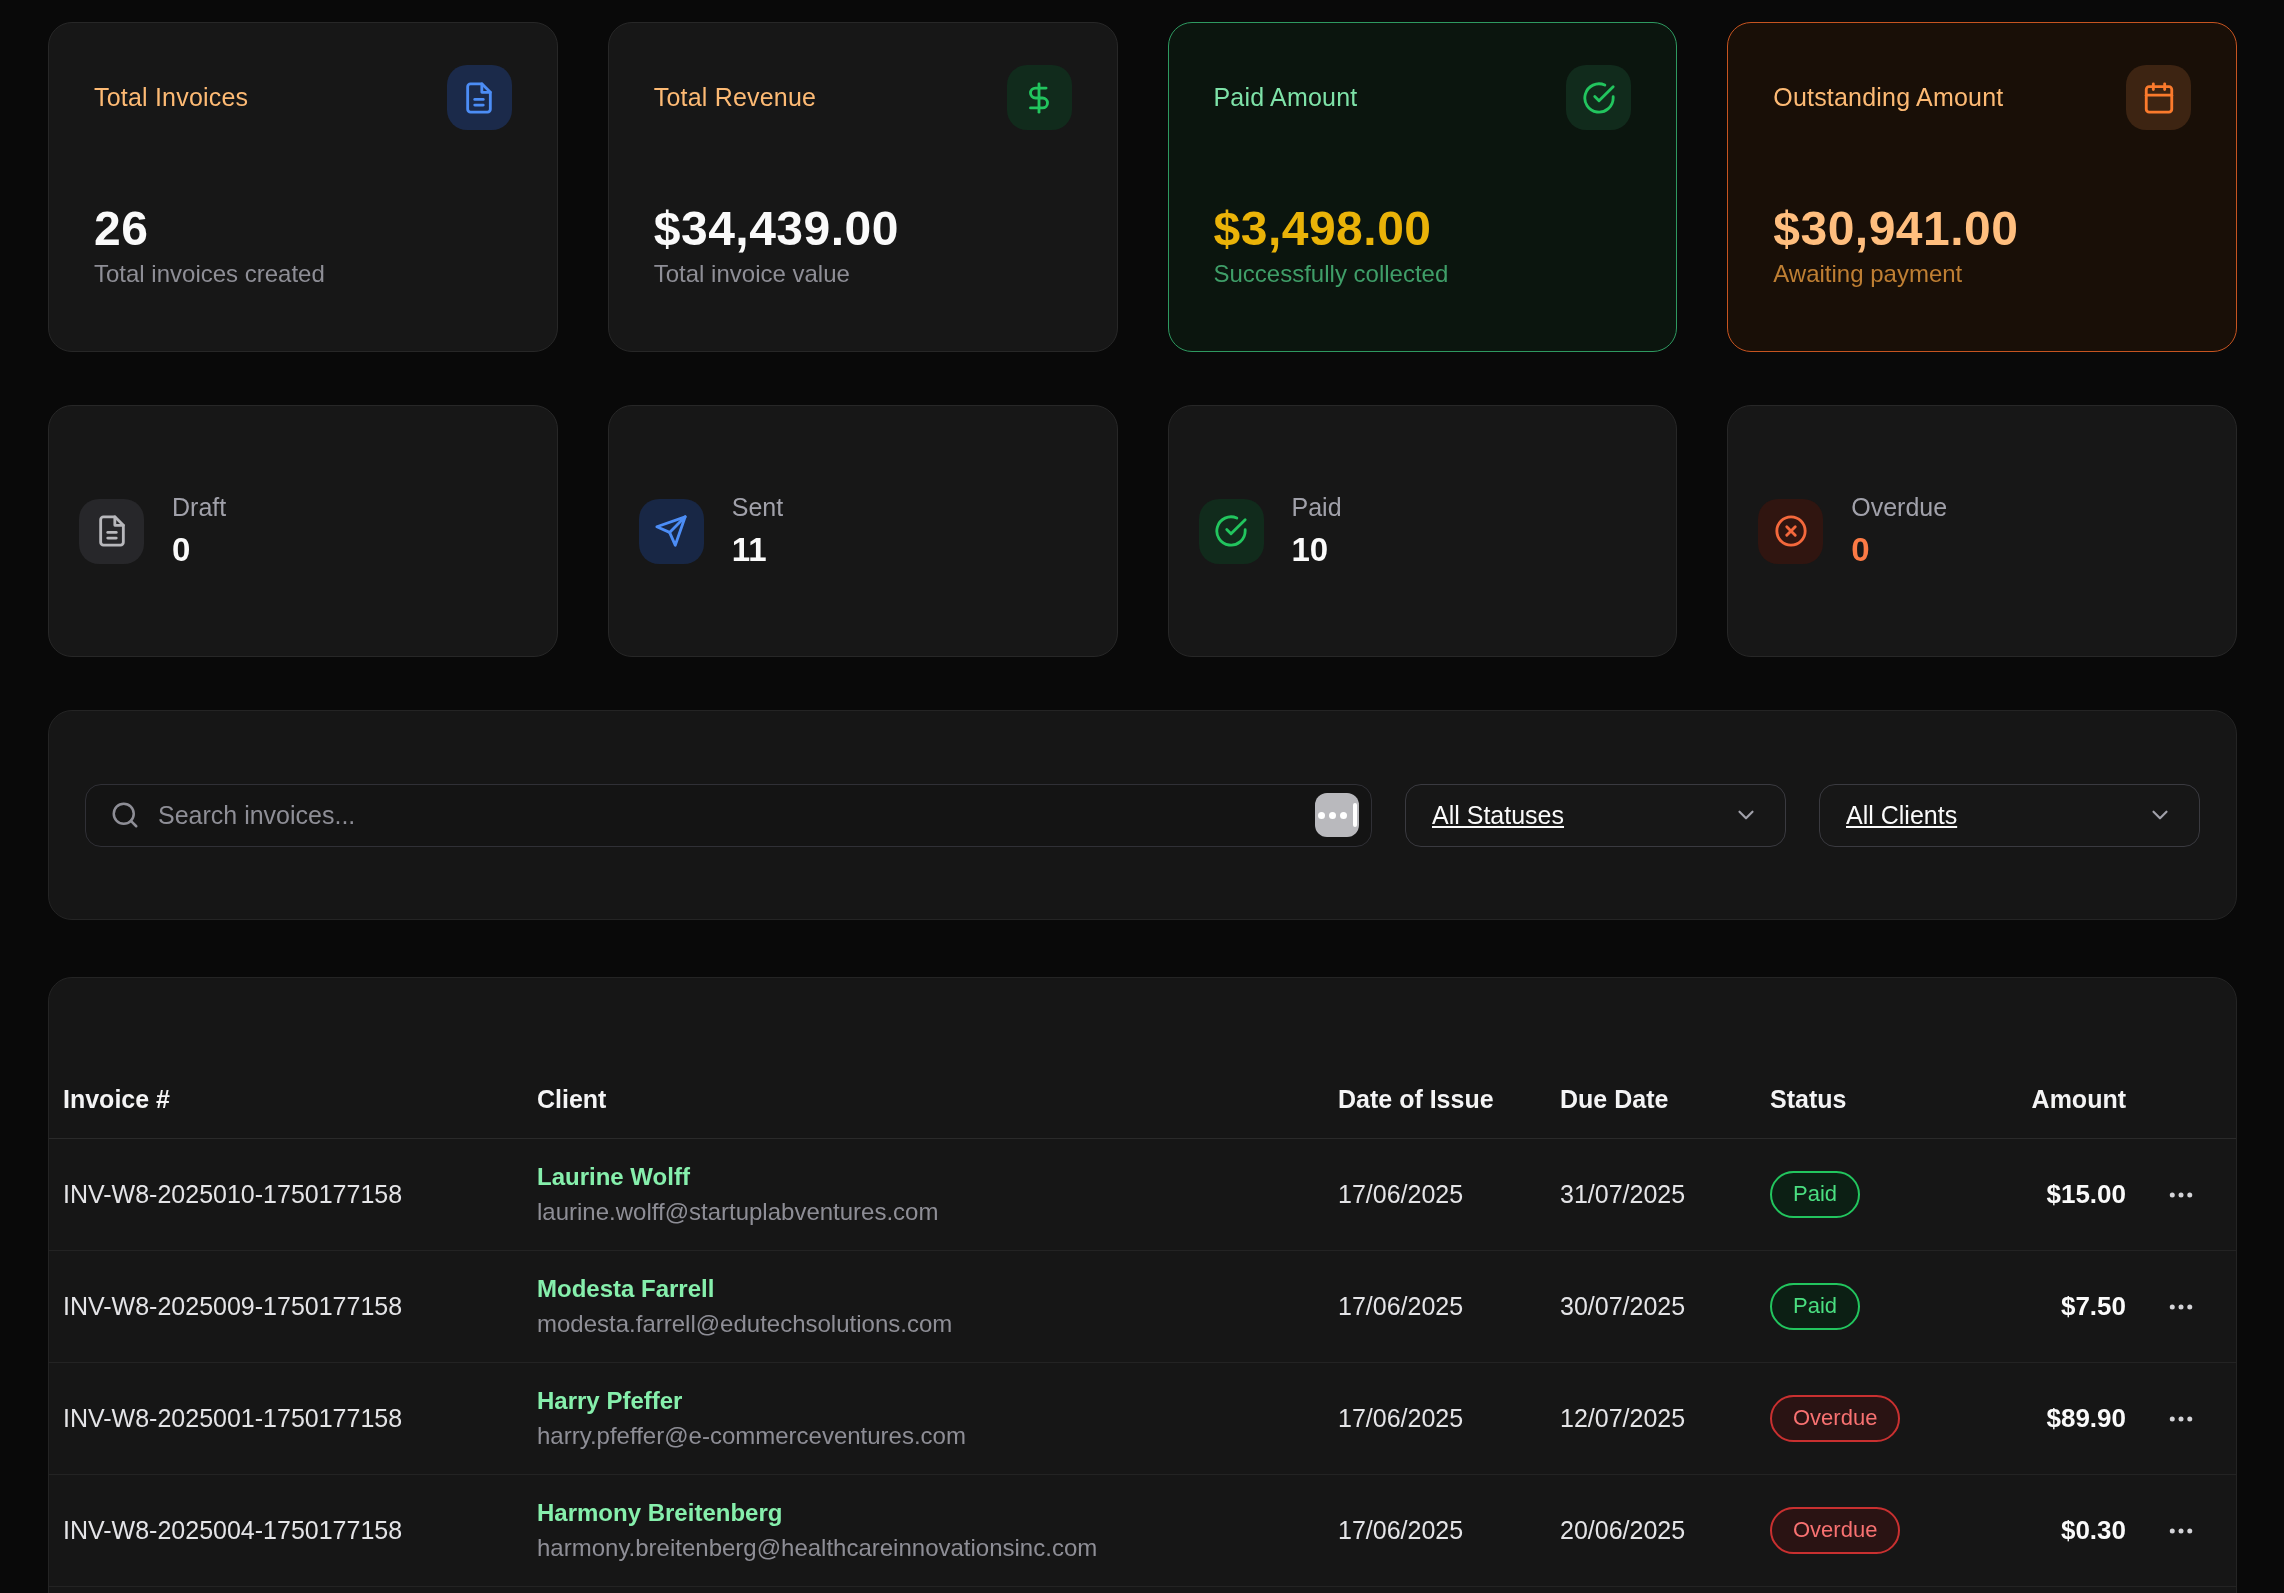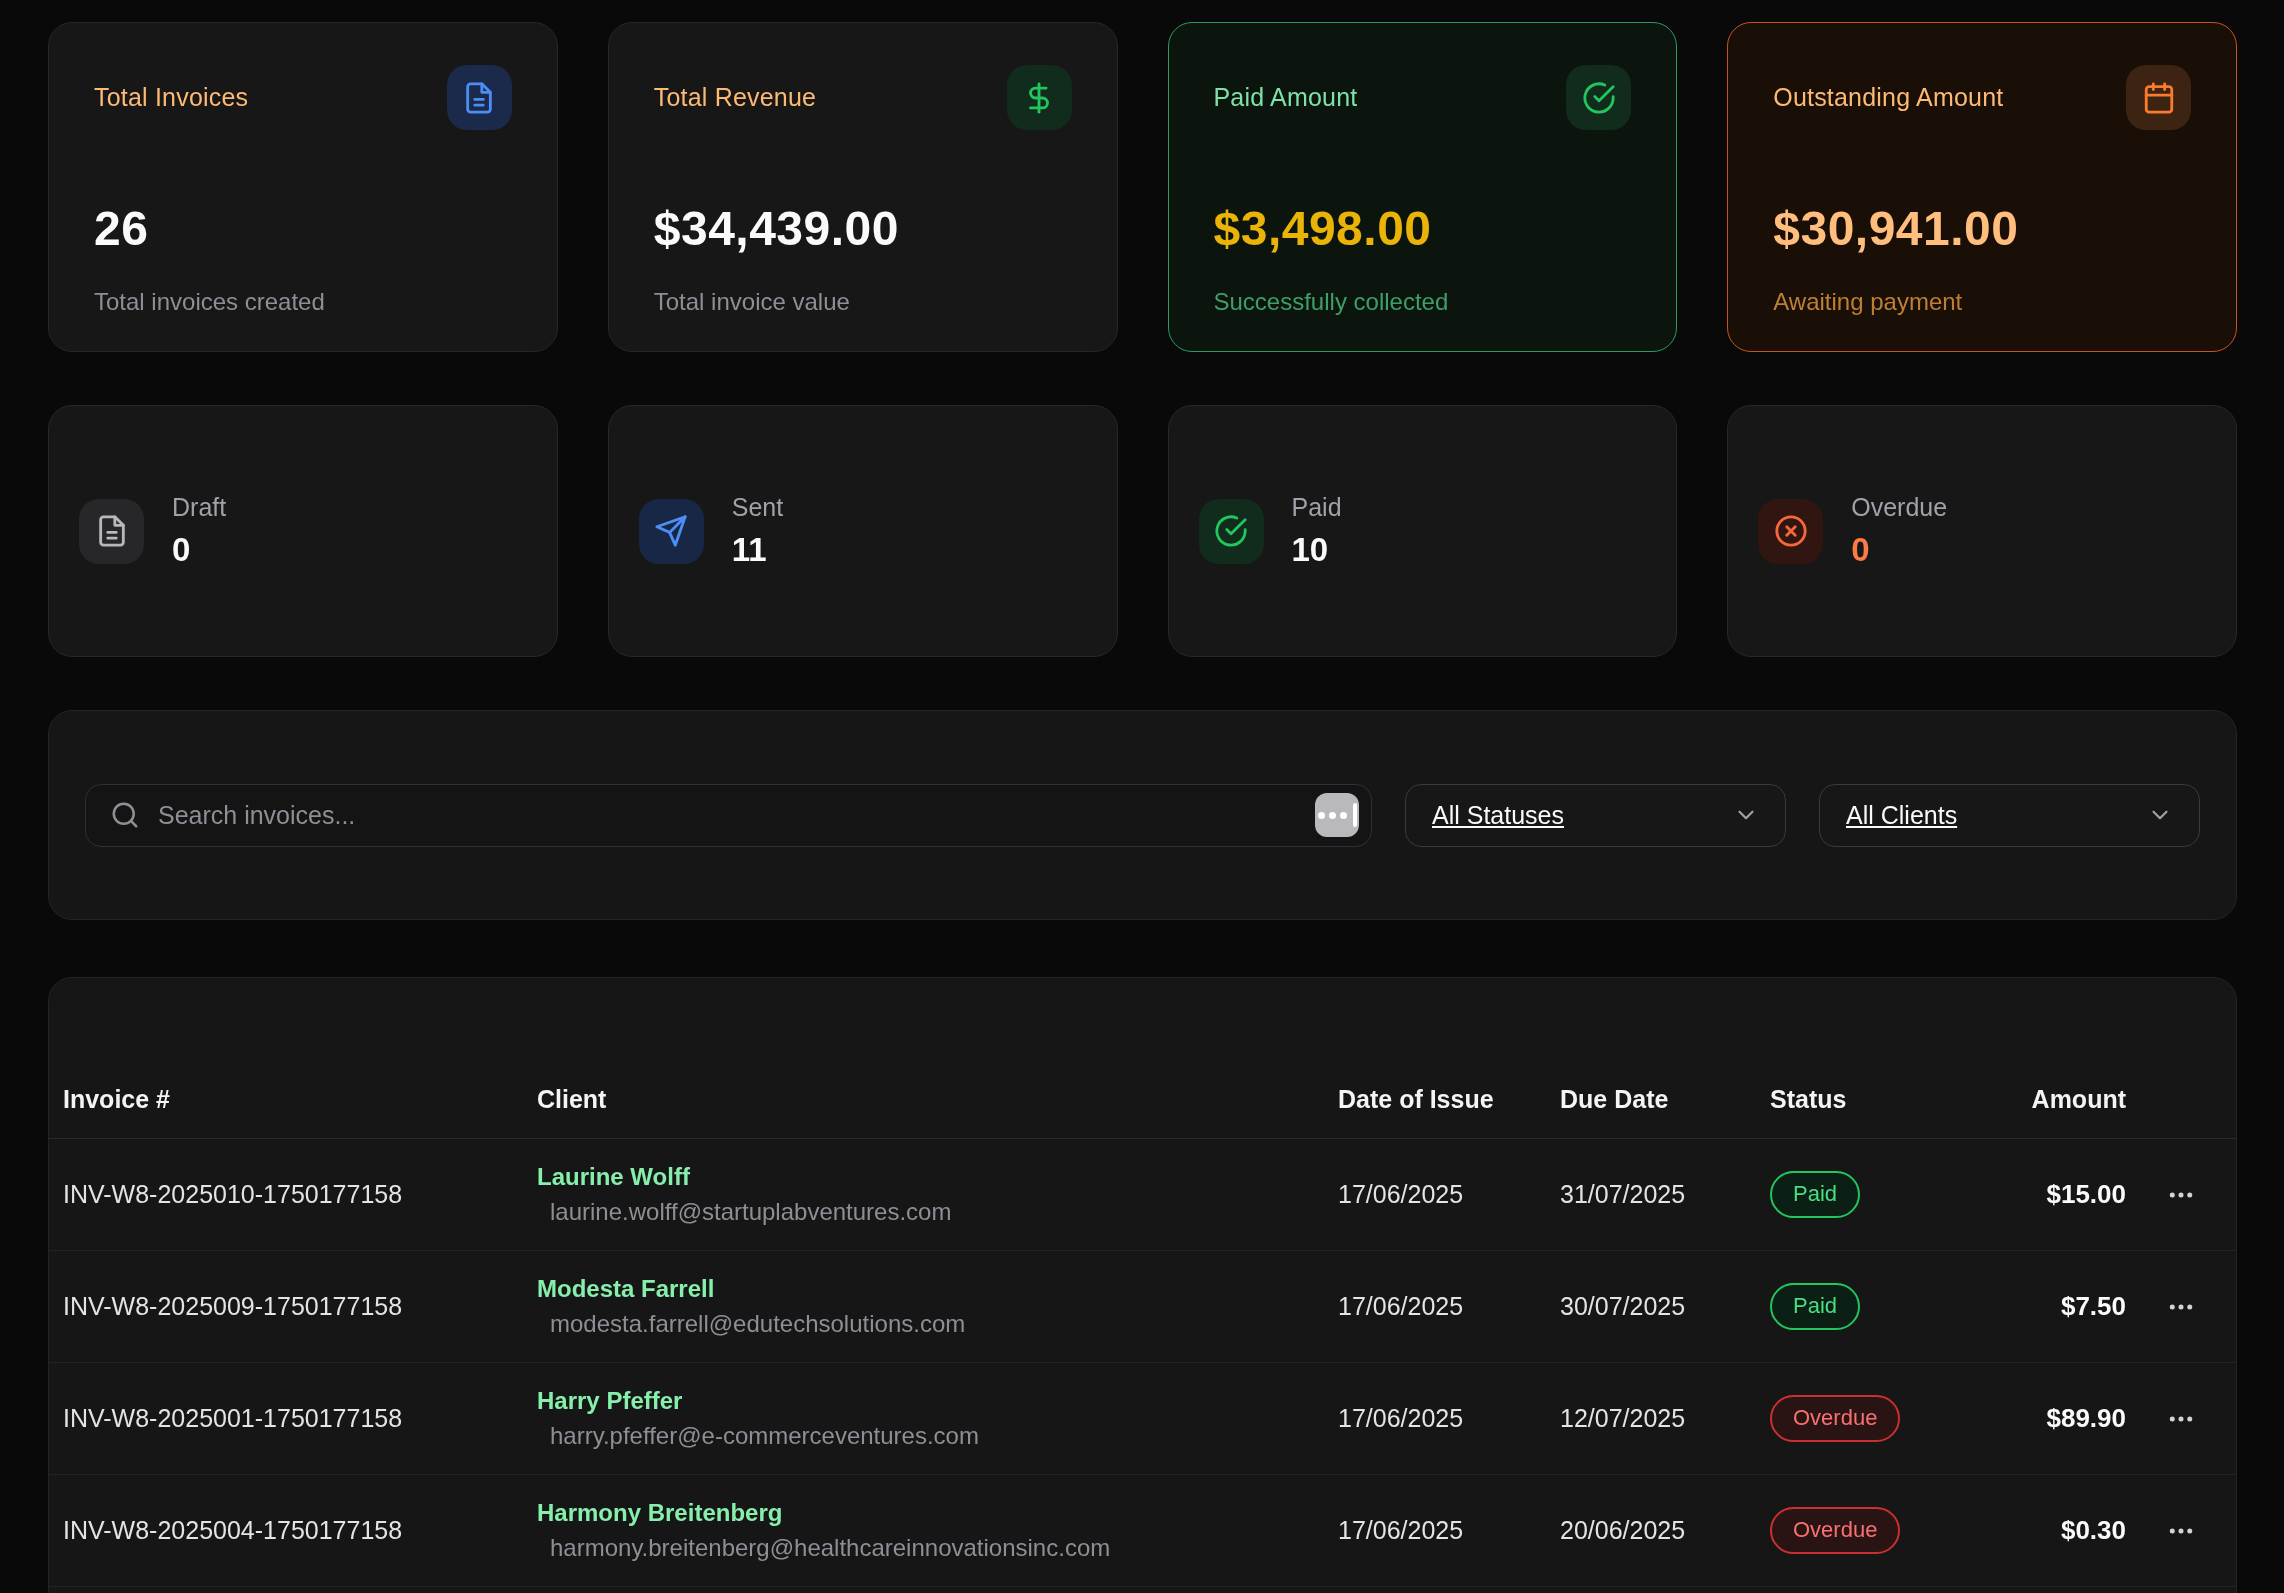--- a/index.html
+++ b/index.html
@@ -21,21 +21,21 @@
     align-items:center; justify-content:center; flex:0 0 auto; }
   .badge-blue { background:#1b2a4a; color:#4c8df6; }
   .badge-green { background:#112b1c; color:#22c55e; }
   .badge-orange { background:#3d2412; color:#fb7a2c; }
   .badge-gray { background:#27272a; color:#b8b8bc; }
   .badge-navy { background:#182745; color:#4c8df6; }
   .badge-maroon { background:#301510; color:#f4683c; }
   .stat-value { margin-top:71px; font-size:48px; font-weight:700; letter-spacing:0.5px; }
   .accent-green .stat-value { color:#eab308; }
   .accent-orange .stat-value { color:#ffbe7e; }
-  .stat-sub { margin-top:32px; font-size:24px; color:#8e8e96; }
+  .stat-sub { margin-top:4px; font-size:24px; color:#8e8e96; }
   .accent-green .stat-sub { color:#3f9e68; }
   .accent-orange .stat-sub { color:#bf7f33; }
 
   
   .status-row { margin-top:53px; display:grid; grid-template-columns:repeat(4,1fr); gap:50px; }
   .status-card { height:252px; background:#171717; border:1px solid #272727;
     border-radius:24px; display:flex; align-items:center; padding:0 30px; gap:28px; }
   .status-label { font-size:25px; color:#a1a1aa; }
   .status-count { margin-top:9px; font-size:33px; font-weight:700; color:#fafafa; }
   .status-count.orange { color:#fb7a45; }
@@ -64,21 +64,21 @@
     border-radius:24px; height:693px; overflow:hidden; }
   .trow { display:grid; grid-template-columns:488px 801px 222px 210px 247px 109px 1fr;
     align-items:center; border-bottom:1px solid #232323; }
   .trow > div:first-child { padding-left:14px; }
   .thead { padding-top:65px; padding-bottom:24px; border-bottom:1px solid #2a2a2a; }
   .thead div { font-size:25px; font-weight:700; color:#f4f4f5;margin-top:42px; }
   .thead .col-amount { text-align:right; }
   .tbody-row { height:112px; }
   .cell-invoice { font-size:25px; color:#e4e4e7; }
   .cell-client .name { font-size:24px; font-weight:700; color:#86efac; }
-  .cell-client .email { margin-top:7px; font-size:24px; color:#8e8e96;margin-left:13px; }
+  .cell-client .email { margin-top:7px; font-size:24px; color:#8e8e96; }
   .cell-date { font-size:25px; color:#e4e4e7; }
   .cell-amount { font-size:26px; font-weight:700; color:#fafafa; text-align:right; }
   .cell-actions { display:flex; justify-content:center; }
   .dots-btn { background:none; border:none; color:#d4d4d8; cursor:pointer;
     display:flex; align-items:center; }
   .pill { display:inline-block; padding:8px 21px; border-radius:989px; font-size:22px;
     border:2px solid transparent; line-height:1.2; }
   .pill--paid { color:#4ade80; border-color:#22c55e; background:#0c1f14; }
   .pill--overdue { color:#f87171; border-color:#c93030; background:#2a1313; }
   .pill--sent { color:#60a5fa; border-color:#2f6fd8; background:#11203a; }

